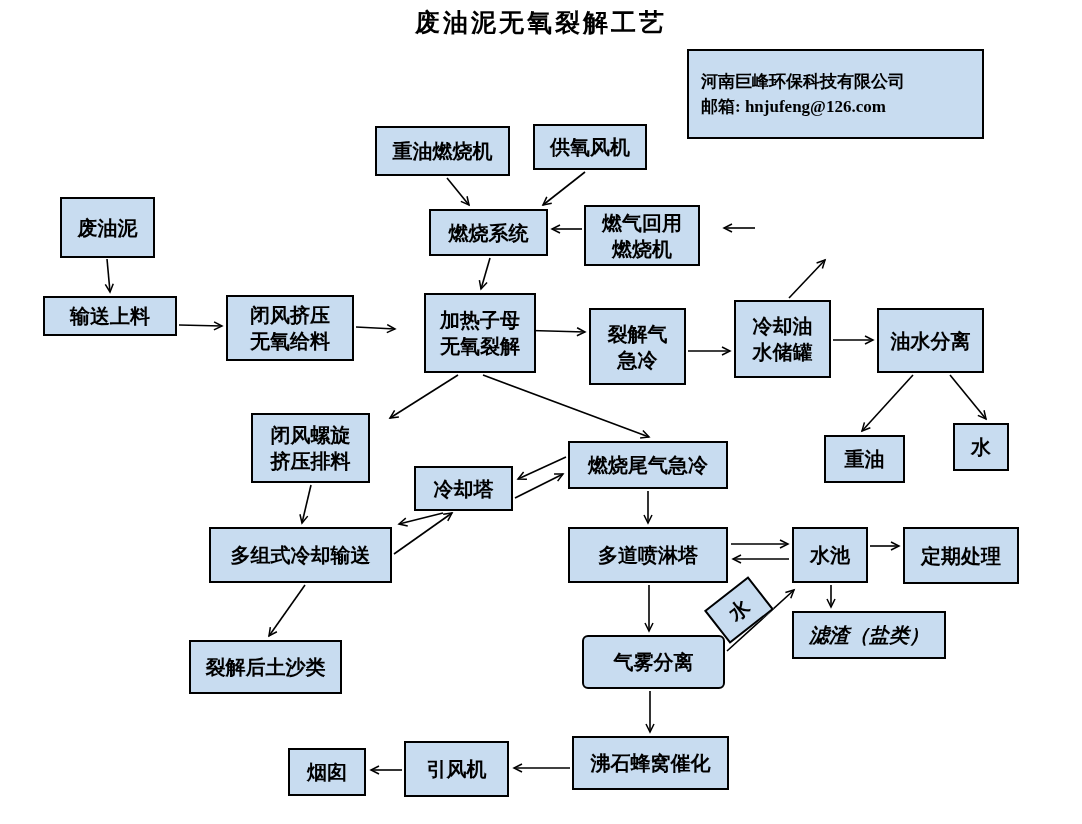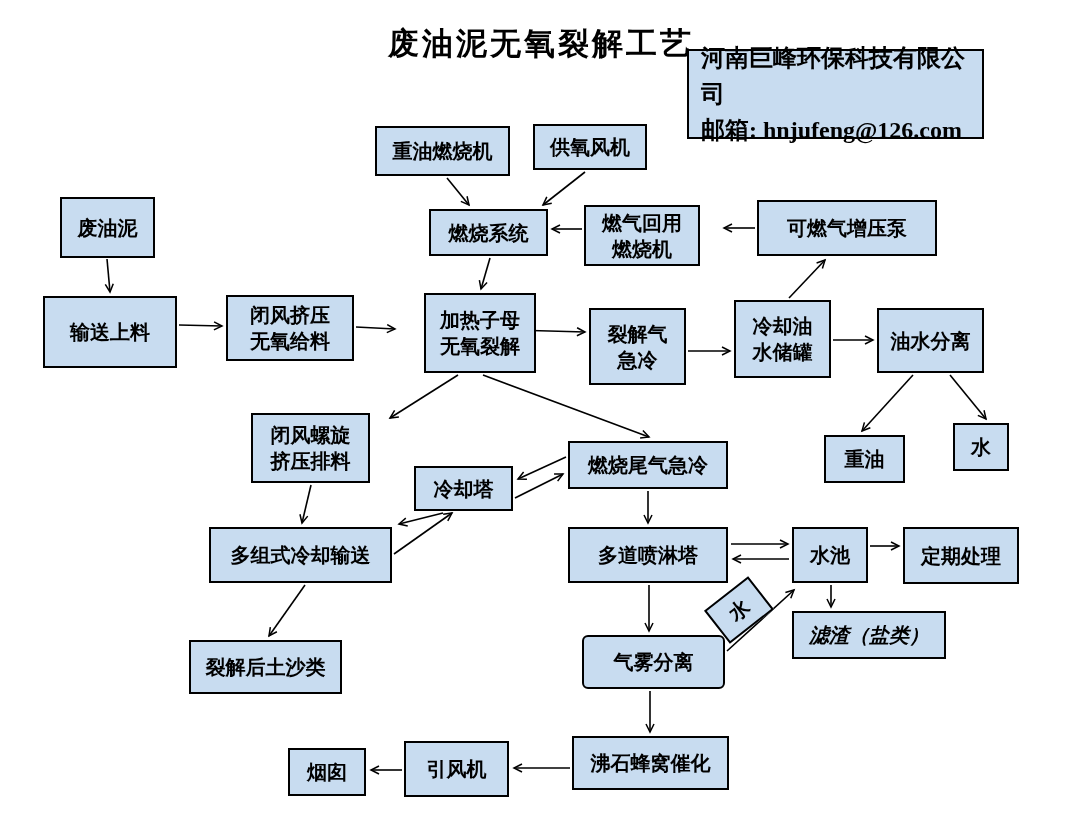--- a/index.html
+++ b/index.html
@@ -1,26 +1,26 @@
 <!DOCTYPE html>
 <html><head>
 <meta charset="utf-8">
 <style>
   html,body{margin:0;padding:0;background:#fff;}
   .canvas{position:relative;width:1082px;height:824px;background:#ffffff;overflow:hidden;
           font-family:"Liberation Serif", serif;color:#000;}
   .title{position:absolute;top:6px;left:0;width:1082px;text-align:center;
-         font-size:31px;font-weight:bold;letter-spacing:3px;margin-top:17px;}
+         font-size:25px;font-weight:bold;letter-spacing:3px;}
   .node{position:absolute;background:#c8dcf0;border:2px solid #000;box-sizing:border-box;
         display:flex;align-items:center;justify-content:center;text-align:center;
         font-weight:bold;font-size:20px;line-height:1.3;white-space:pre-line;}
   .company{position:absolute;left:687px;top:49px;width:297px;height:90px;
            background:#c8dcf0;border:2px solid #000;box-sizing:border-box;
            display:flex;flex-direction:column;justify-content:center;
-           padding-left:12px;font-weight:bold;font-size:24px;line-height:1.5;}
+           padding-left:12px;font-weight:bold;font-size:17px;line-height:1.5;}
   .arrows{position:absolute;left:0;top:0;width:1082px;height:824px;pointer-events:none;}
   .rot{transform:rotate(-38deg);}
 </style>
 </head>
 <body>
 
 <div class="canvas">
 
   <div class="title">废油泥无氧裂解工艺</div>
 
@@ -65,31 +65,30 @@
       <line x1="831" y1="585" x2="831" y2="607" marker-end="url(#arw)"></line>
       <line x1="649" y1="585" x2="649" y2="631" marker-end="url(#arw)"></line>
       <line x1="727" y1="651" x2="794" y2="590" marker-end="url(#arw)"></line>
       <line x1="650" y1="691" x2="650" y2="732" marker-end="url(#arw)"></line>
       <line x1="570" y1="768" x2="514" y2="768" marker-end="url(#arw)"></line>
       <line x1="402" y1="770" x2="371" y2="770" marker-end="url(#arw)"></line>
     </g>
   </svg>
 
   <div class="node" style="left:60px;top:197px;width:95px;height:61px;">废油泥</div>
-  <div class="node" style="left:43px;top:296px;width:134px;height:72px;">输送上料</div>
+  <div class="node" style="left:43px;top:296px;width:134px;height:40px;">输送上料</div>
   <div class="node" style="left:226px;top:295px;width:128px;height:66px;">闭风挤压
 无氧给料</div>
   <div class="node" style="left:399px;top:293px;width:112px;height:80px;margin-left:25px;">加热子母
 无氧裂解</div>
   <div class="node" style="left:375px;top:126px;width:135px;height:50px;">重油燃烧机</div>
   <div class="node" style="left:533px;top:124px;width:114px;height:46px;">供氧风机</div>
   <div class="node" style="left:429px;top:209px;width:119px;height:47px;">燃烧系统</div>
   <div class="node" style="left:584px;top:205px;width:116px;height:61px;">燃气回用
 燃烧机</div>
-  <div class="node" style="left:757px;top:200px;width:180px;height:56px;">可燃气增压泵</div>
   <div class="node" style="left:589px;top:308px;width:97px;height:77px;">裂解气
 急冷</div>
   <div class="node" style="left:734px;top:300px;width:97px;height:78px;">冷却油
 水储罐</div>
   <div class="node" style="left:877px;top:308px;width:107px;height:65px;">油水分离</div>
   <div class="node" style="left:824px;top:435px;width:81px;height:48px;">重油</div>
   <div class="node" style="left:953px;top:423px;width:56px;height:48px;">水</div>
   <div class="node" style="left:251px;top:413px;width:119px;height:70px;">闭风螺旋
 挤压排料</div>
   <div class="node" style="left:414px;top:466px;width:99px;height:45px;">冷却塔</div>

